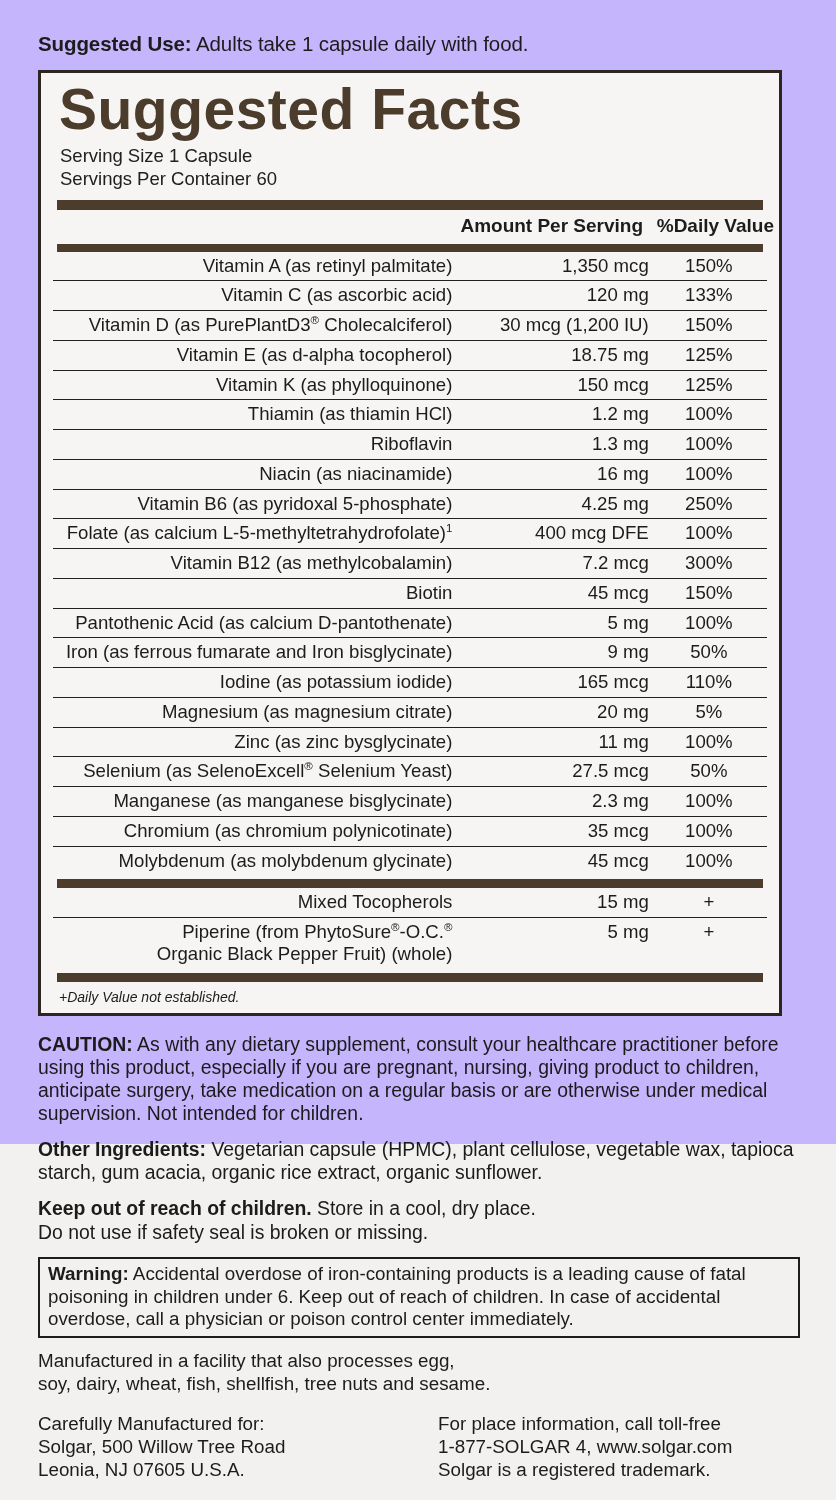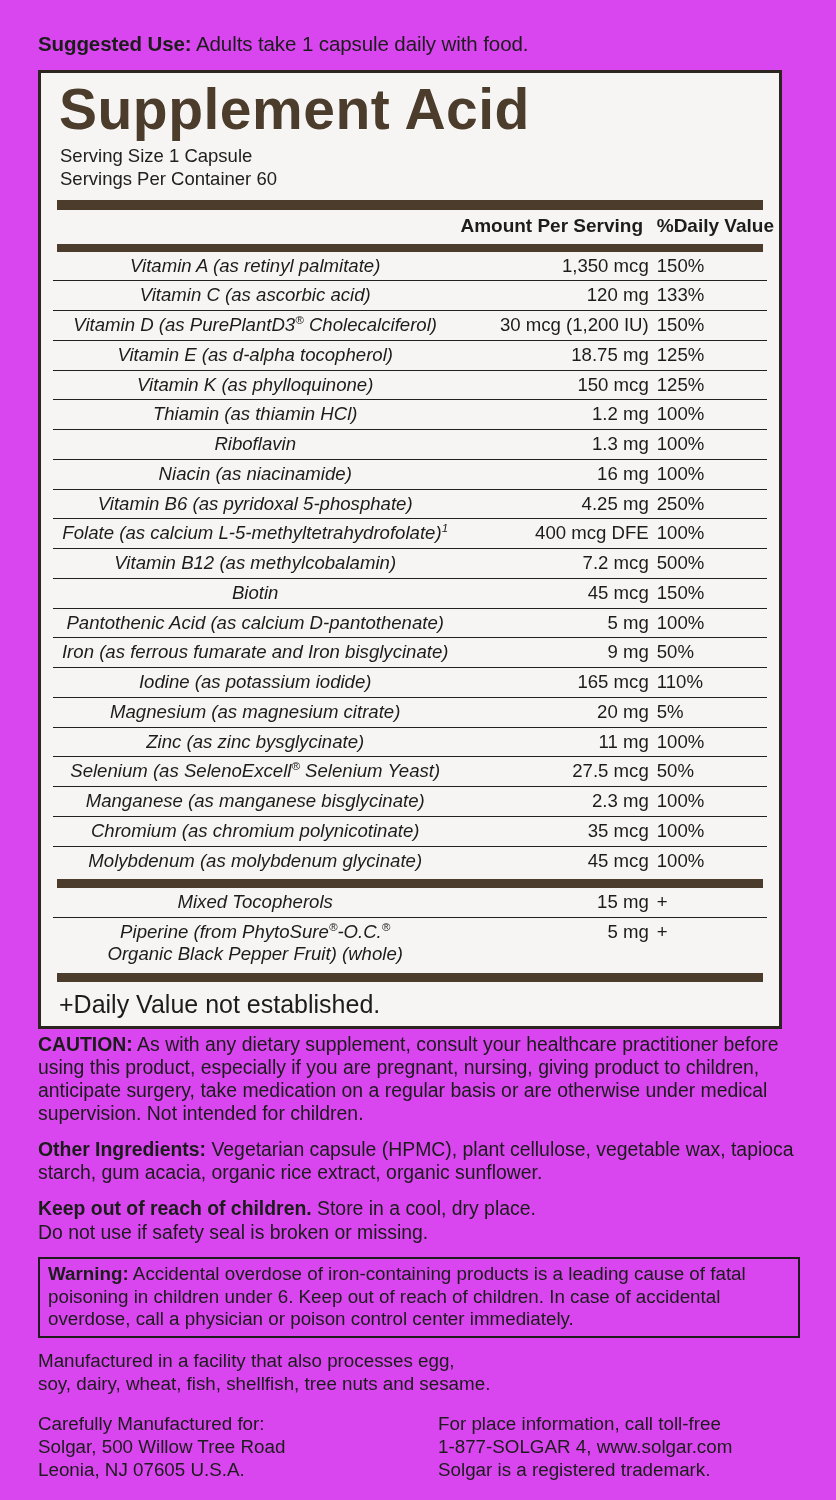--- a/index.html
+++ b/index.html
@@ -9,22 +9,22 @@
     height: 1500px;
     background: #f2f1ef;
     font-family: "Liberation Sans", sans-serif;
     color: #1c1c1c;
     overflow: hidden;
   }
 
   #page {
     position: relative;
     width: 836px;
-    height: 1500px;
-    background: #d946ef;
+    height: 1144px;
+    background: #c4b5fd;
     padding: 4px;
   }
 
   
   .suggested-use {
     position: absolute;
     left: 38px;
     top: 32px;
     font-size: 20.5px;
     letter-spacing: -0.1px;
@@ -99,31 +99,32 @@
   .sf-head th.blank { text-align: left; }
 
   .sf-table tbody tr td {
     border-top: 1.6px solid #23211f;
     padding: 3px 4px 4px 4px;
     vertical-align: top;
     line-height: 1.17;
   }
   .sf-table tbody tr:first-child td { border-top: none; }
 
-  .sf-table td.nm  { text-align: center; padding-left: 5px; font-style: italic; }
+  .sf-table td.nm  { text-align: right; padding-left: 5px; }
   .sf-table td.amt { text-align: right; white-space: nowrap; }
-  .sf-table td.dv  { text-align: left; white-space: nowrap; padding-right: 6px; }
+  .sf-table td.dv  { text-align: center; white-space: nowrap; padding-right: 6px; }
 
   sup { font-size: 0.62em; vertical-align: super; line-height: 0; }
   .reg { font-size: 0.62em; vertical-align: super; line-height: 0; }
 
   .footnote-dv {
-    font-size: 25px;
+    font-size: 14px;
     padding: 7px 0 7px 6px;
     line-height: 1.2;
+    font-style: italic;
   }
 
   
   .body-block {
     position: absolute;
     left: 38px;
     width: 762px;
   }
   .para {
     font-size: 19.4px;
@@ -160,21 +161,21 @@
 <body>
 
 <div id="page">
 
   <div class="suggested-use">
     <span class="lbl">Suggested Use:</span><span> Adults take 1 capsule daily with food.</span>
   </div>
 
   <div class="sf-panel">
 
-    <div class="sf-title">Supplement Acid</div>
+    <div class="sf-title">Suggested Facts</div>
 
     <div class="serving-lines">
       <div>Serving Size 1 Capsule</div>
       <div>Servings Per Container 60</div>
     </div>
 
     <div class="rule-thick"></div>
 
     <table class="sf-table">
       <colgroup>
@@ -246,21 +247,21 @@
             <td class="dv">250%</td>
           </tr>
           <tr>
             <td class="nm">Folate (as calcium L-5-methyltetrahydrofolate)<sup>1</sup></td>
             <td class="amt">400 mcg DFE</td>
             <td class="dv">100%</td>
           </tr>
           <tr>
             <td class="nm">Vitamin B12 (as methylcobalamin)</td>
             <td class="amt">7.2 mcg</td>
-            <td class="dv">500%</td>
+            <td class="dv">300%</td>
           </tr>
           <tr>
             <td class="nm">Biotin</td>
             <td class="amt">45 mcg</td>
             <td class="dv">150%</td>
           </tr>
           <tr>
             <td class="nm">Pantothenic Acid (as calcium D-pantothenate)</td>
             <td class="amt">5 mg</td>
             <td class="dv">100%</td>

